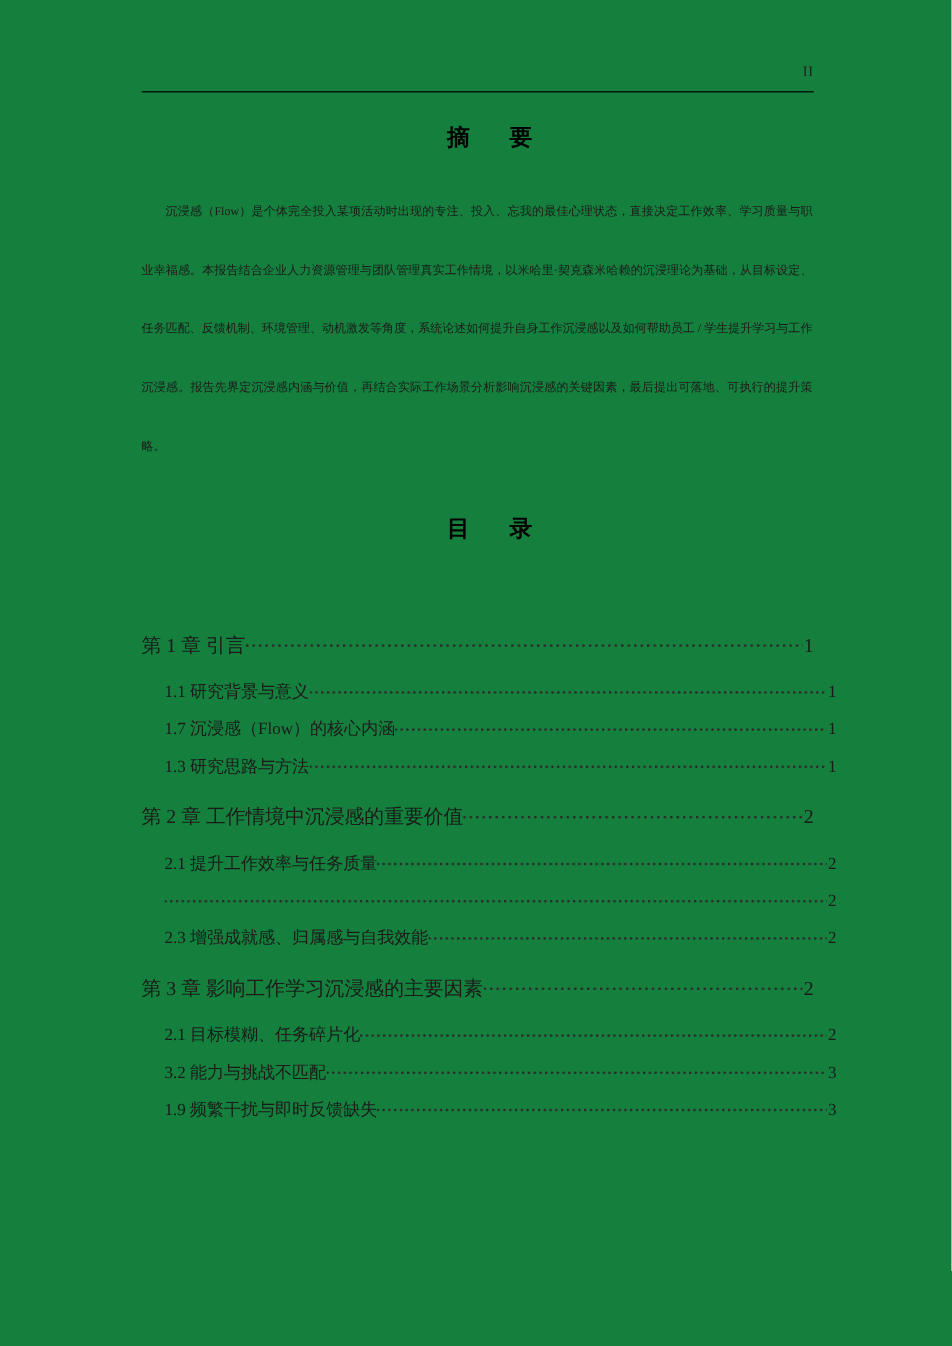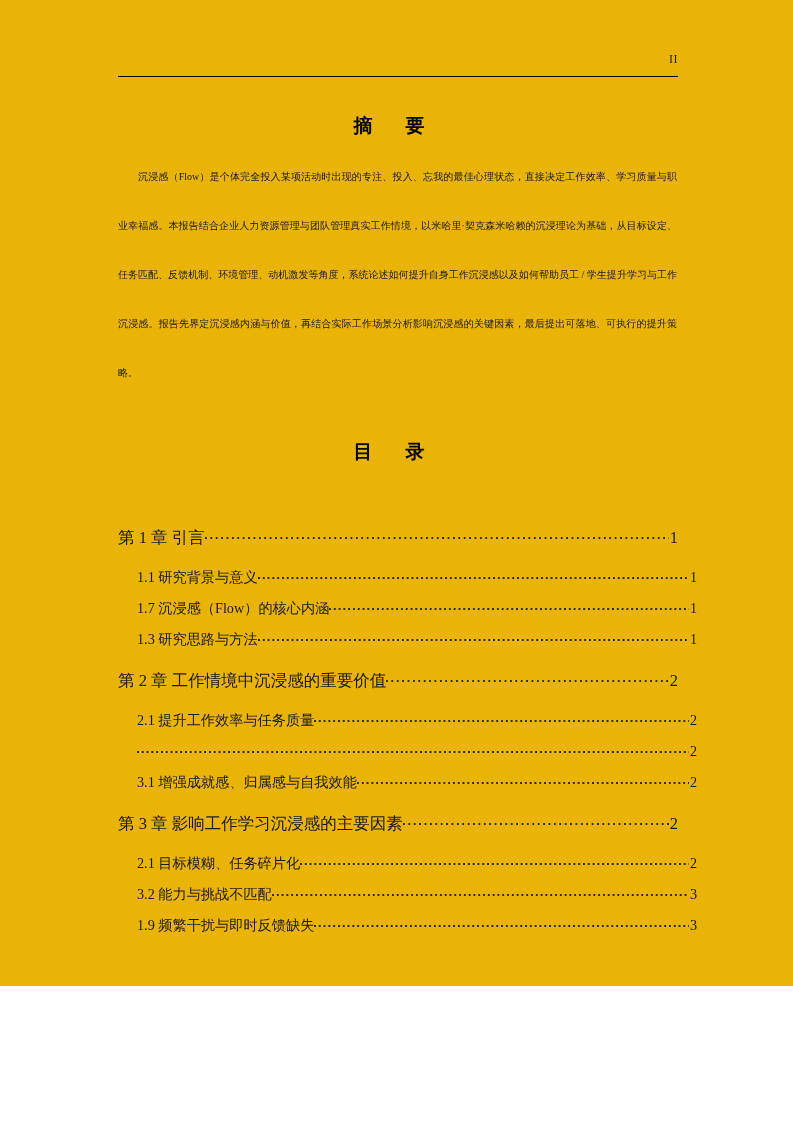--- a/index.html
+++ b/index.html
@@ -3,22 +3,22 @@
 <meta charset="utf-8">
 <style>
   html, body {
     margin: 0;
     padding: 0;
     background: #ffffff;
   }
   .page {
     position: relative;
     width: 793px;
-    height: 986px;
-    background: #eab308;
+    height: 1122px;
+    background: #15803d;
     margin: 0 auto;
     overflow: hidden;
     font-family: "Liberation Serif", "DejaVu Serif", serif;
     color: #1a1a1a;
   }
 
   
   .header-area {
     position: absolute;
     left: 118px;
@@ -35,30 +35,29 @@
   }
   .header-rule {
     margin-top: 10px;
     border-top: 1.6px solid #000000;
     width: 100%;
   }
 
   
   .section-heading {
     position: absolute;
-    left: 109px;
+    left: 128px;
     width: 560px;
     text-align: center;
     font-family: "Liberation Serif", "DejaVu Serif", serif;
     font-weight: bold;
     font-size: 19px;
     letter-spacing: 7px;
     text-indent: 7px;
     color: #000000;
-    margin-top: 11px;
   }
   #abstract-heading { top: 102px; }
   #toc-heading      { top: 428px; }
 
   
   .abstract-body {
     position: absolute;
     left: 118px;
     top: 152px;
     width: 559px;
@@ -186,21 +185,21 @@
         <div class="toc-entry toc-section">
           <span class="toc-label">2.1  提升工作效率与任务质量</span>
           <span class="toc-dots"></span>
           <span class="toc-page">2</span>
         </div>
         <div class="toc-entry toc-section">
           <span class="toc-dots"></span>
           <span class="toc-page">2</span>
         </div>
         <div class="toc-entry toc-section">
-          <span class="toc-label">3.1  增强成就感、归属感与自我效能</span>
+          <span class="toc-label">2.3  增强成就感、归属感与自我效能</span>
           <span class="toc-dots"></span>
           <span class="toc-page">2</span>
         </div>
       </div>
       <div class="toc-group">
         <div class="toc-entry toc-chapter">
           <span class="toc-label">第 3 章  影响工作学习沉浸感的主要因素</span>
           <span class="toc-dots"></span>
           <span class="toc-page">2</span>
         </div>

